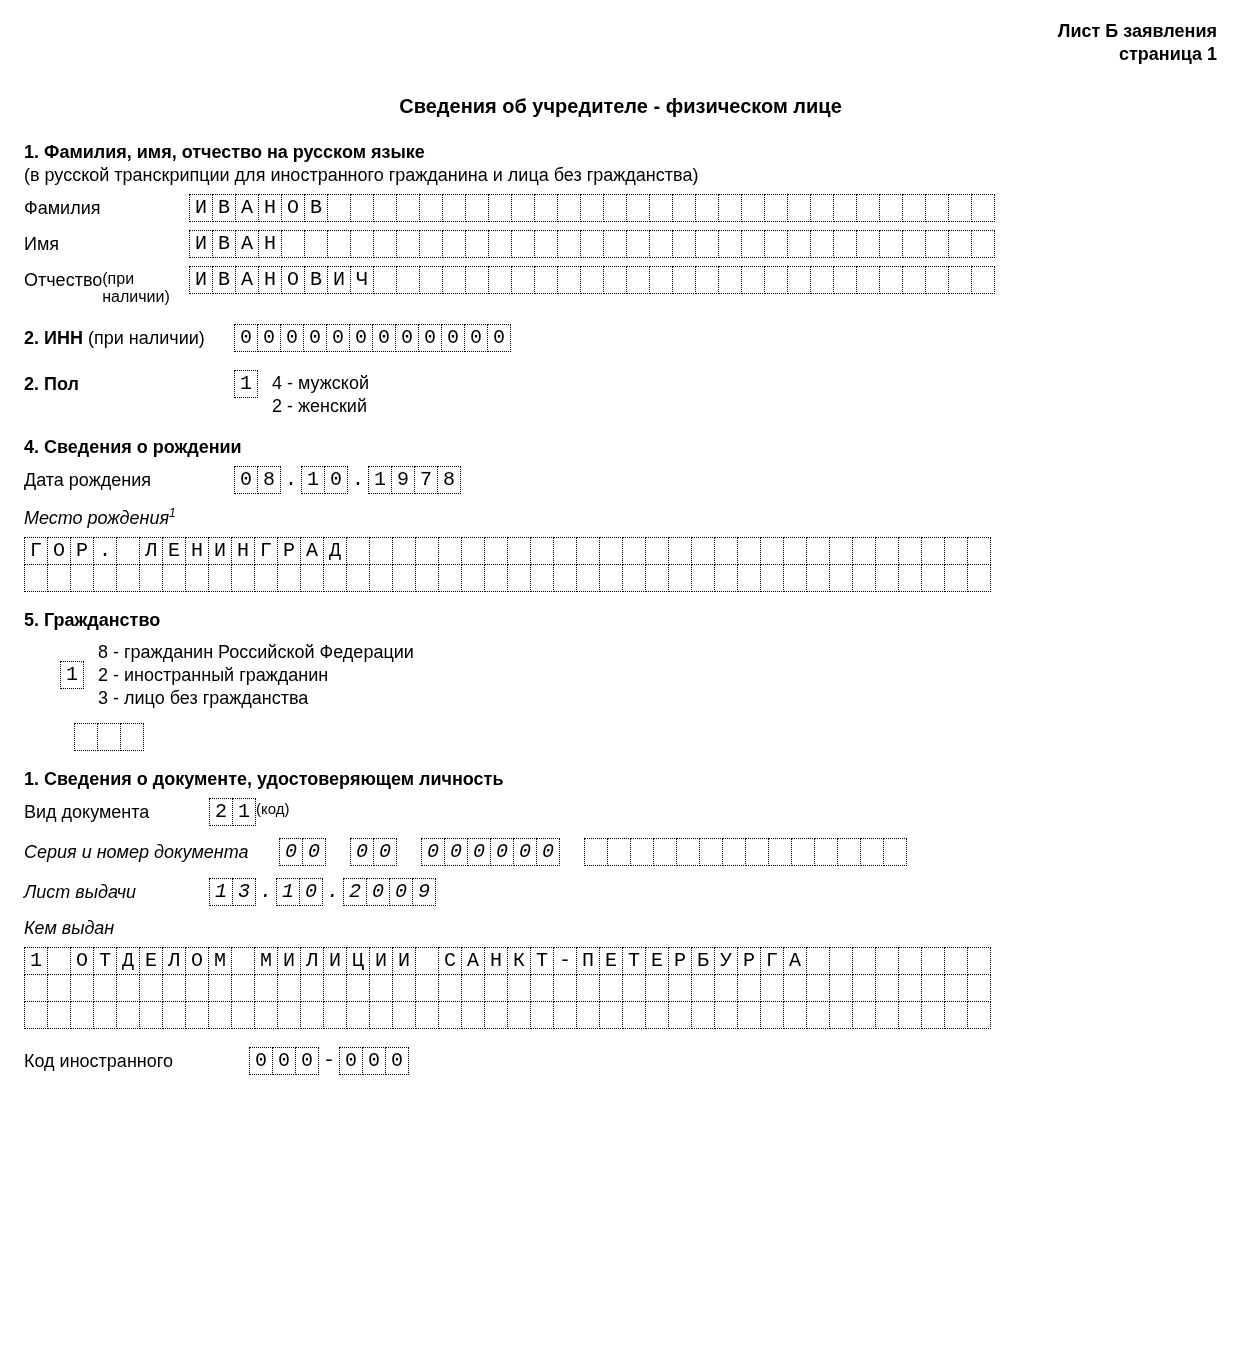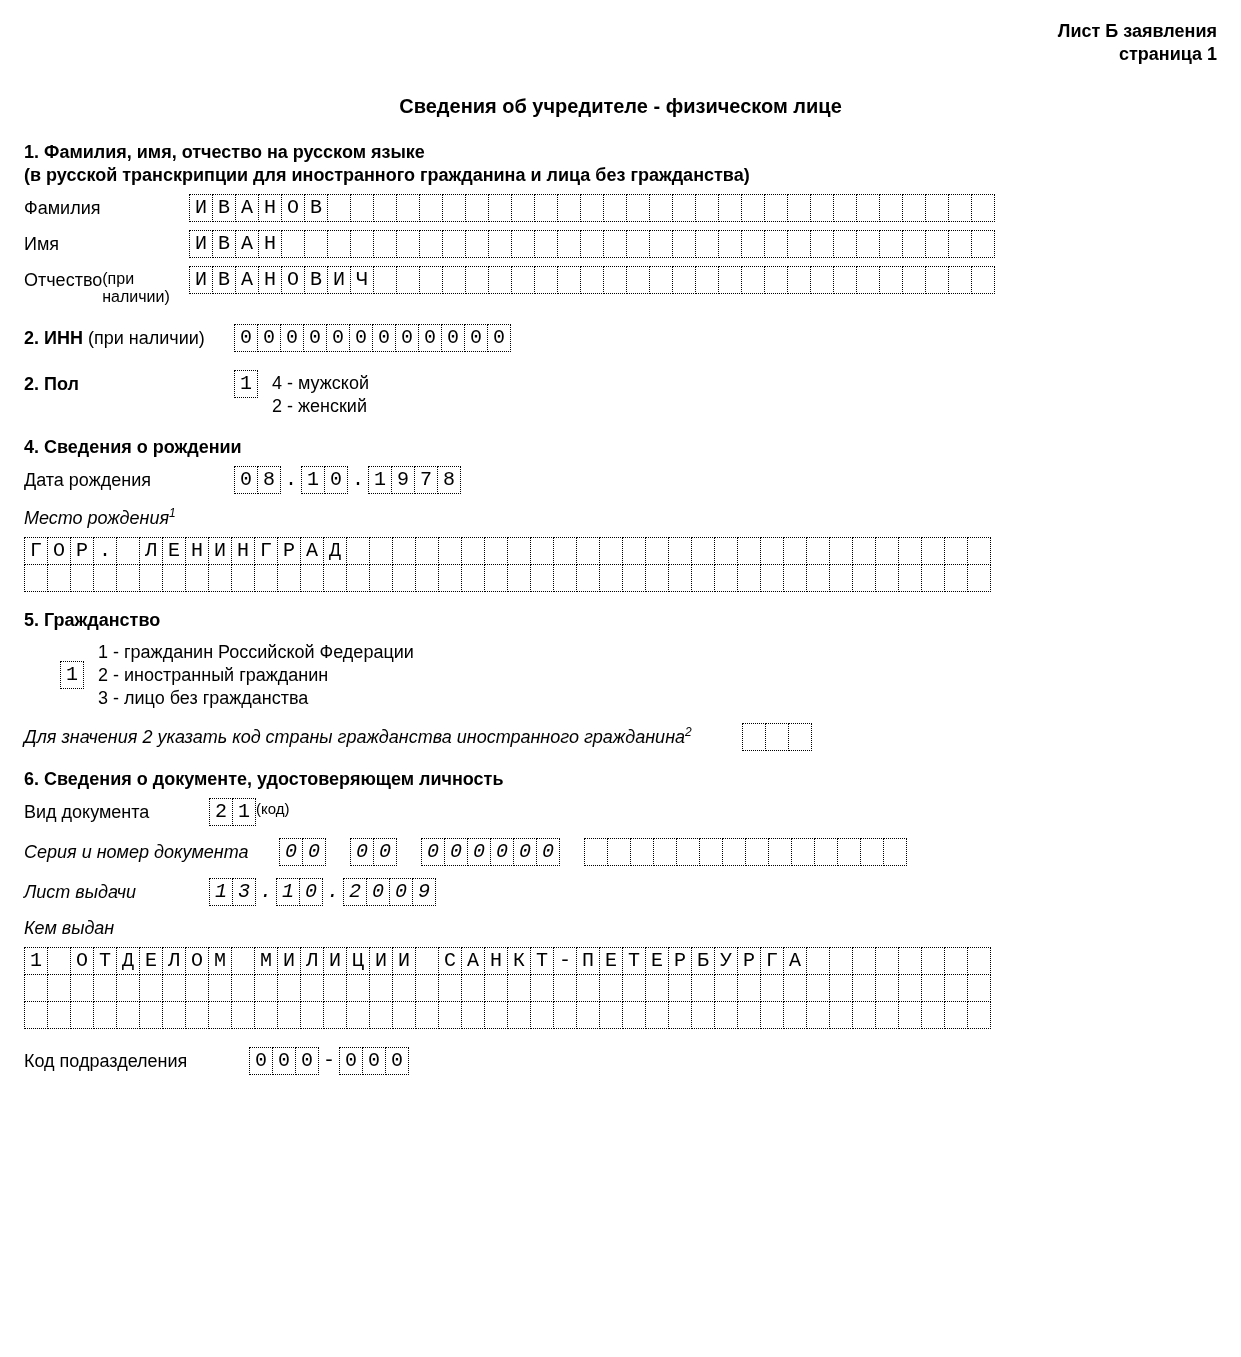--- a/index.html
+++ b/index.html
@@ -23,21 +23,21 @@
     font-weight: bold;
     font-size: 20px;
     margin-bottom: 24px;
   }
   .section-heading {
     font-weight: bold;
     margin-top: 22px;
     margin-bottom: 2px;
   }
   .subnote {
-    font-weight: bold;
+    font-weight: normal;
     font-size: 18px;
     margin-bottom: 8px;
   }
   .row {
     display: flex;
     align-items: flex-start;
     margin-top: 8px;
   }
   .label {
     width: 165px;
@@ -391,39 +391,36 @@
     </div>
 </div>
 
 <div class="section-heading mt18">5. Гражданство</div>
 <div class="row">
   <div class="indent-cell flex-baseline">
     <div class="cellrow">
         <div class="cell">1</div>
       </div>
     <div class="legend">
-      <div>1 - гражданин Российской Федерации</div>
+      <div>8 - гражданин Российской Федерации</div>
       <div>2 - иностранный гражданин</div>
       <div>3 - лицо без гражданства</div>
     </div>
   </div>
 </div>
 <div class="row mt12" style="align-items:center;">
-  <div style="flex:0 0 auto;">
-    <span>Для значения 2 указать код страны гражданства иностранного гражданина</span><sup>2</sup>
-  </div>
   <div style="width:50px;"></div>
   <div class="cellrow">
       <div class="cell"></div>
       <div class="cell"></div>
       <div class="cell"></div>
     </div>
 </div>
 
-<div class="section-heading mt18">6. Сведения о документе, удостоверяющем личность</div>
+<div class="section-heading mt18">1. Сведения о документе, удостоверяющем личность</div>
 <div class="row">
   <div class="label" style="width:185px;">Вид документа</div>
   <div class="vstack">
     <div class="cellrow">
         <div class="cell">2</div>
         <div class="cell">1</div>
       </div>
     <div class="small-under">(код)</div>
   </div>
 </div>
@@ -621,21 +618,21 @@
       <div class="cell"></div>
       <div class="cell"></div>
       <div class="cell"></div>
       <div class="cell"></div>
       <div class="cell"></div>
       <div class="cell"></div>
     </div>
 </div>
 
 <div class="row mt18">
-  <div class="label" style="width:225px;">Код подразделения</div>
+  <div class="label" style="width:225px;">Код иностранного</div>
   <div class="flex-baseline">
     <div class="cellrow">
         <div class="cell">0</div>
         <div class="cell">0</div>
         <div class="cell">0</div>
       </div>
     <div class="sep">-</div>
     <div class="cellrow">
         <div class="cell">0</div>
         <div class="cell">0</div>

